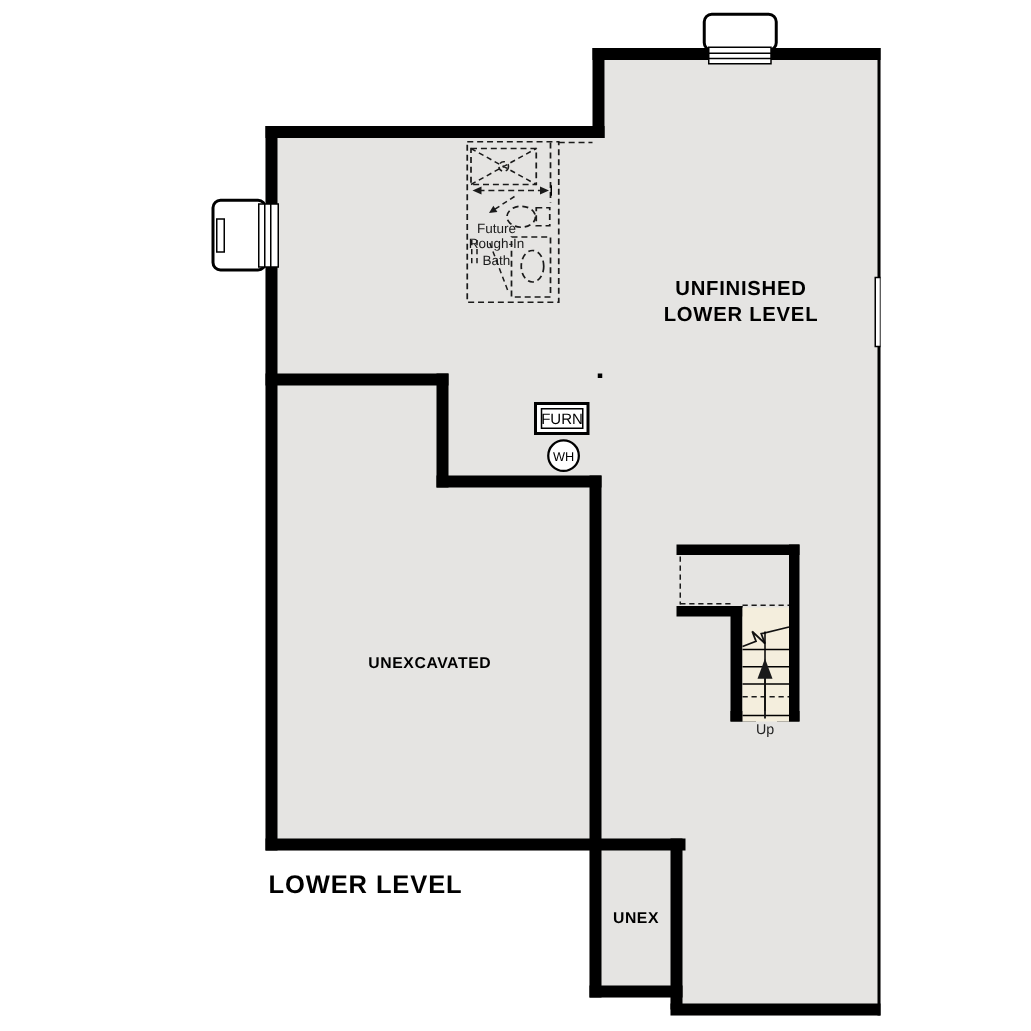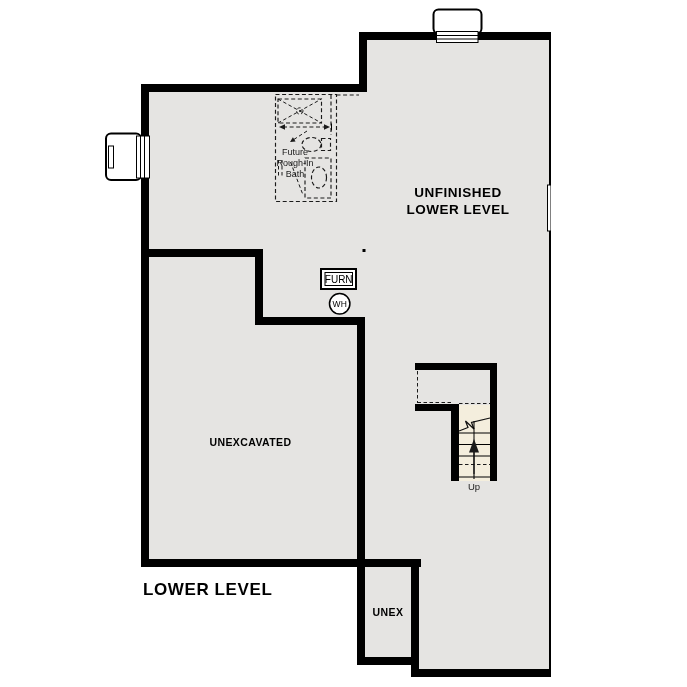--- a/index.html
+++ b/index.html
@@ -5,21 +5,21 @@
   :root{
     --wall:#000000;
     --floor:#e5e4e2;
     --stairs:#f4eedd;
     --bg:#ffffff;
     --win:#ffffff;
     --ink:#1a1a1a;
   }
   html,body{margin:0;padding:0;background:var(--bg);}
   .canvas{position:relative;width:551px;height:687px;background:var(--bg);overflow:hidden;
-          font-family:"Liberation Sans", sans-serif;}
+          font-family:"Liberation Sans", sans-serif;margin-left:36px;}
   svg{display:block}
   .floor{fill:var(--floor);}
   .wall{fill:var(--wall);}
   .stairfill{fill:var(--stairs);}
   .win{fill:var(--win);stroke:var(--wall);stroke-width:2;}
   .band{fill:var(--win);stroke:var(--wall);stroke-width:1;}
   .thin{stroke:var(--wall);stroke-width:1;fill:none;}
   .thin12{stroke:#111;stroke-width:1.2;fill:none;}
   .dash{stroke:var(--ink);stroke-width:1.15;fill:none;stroke-dasharray:4 2.6;}
   .dashthin{stroke:var(--ink);stroke-width:1;fill:none;stroke-dasharray:3.5 2.5;}

